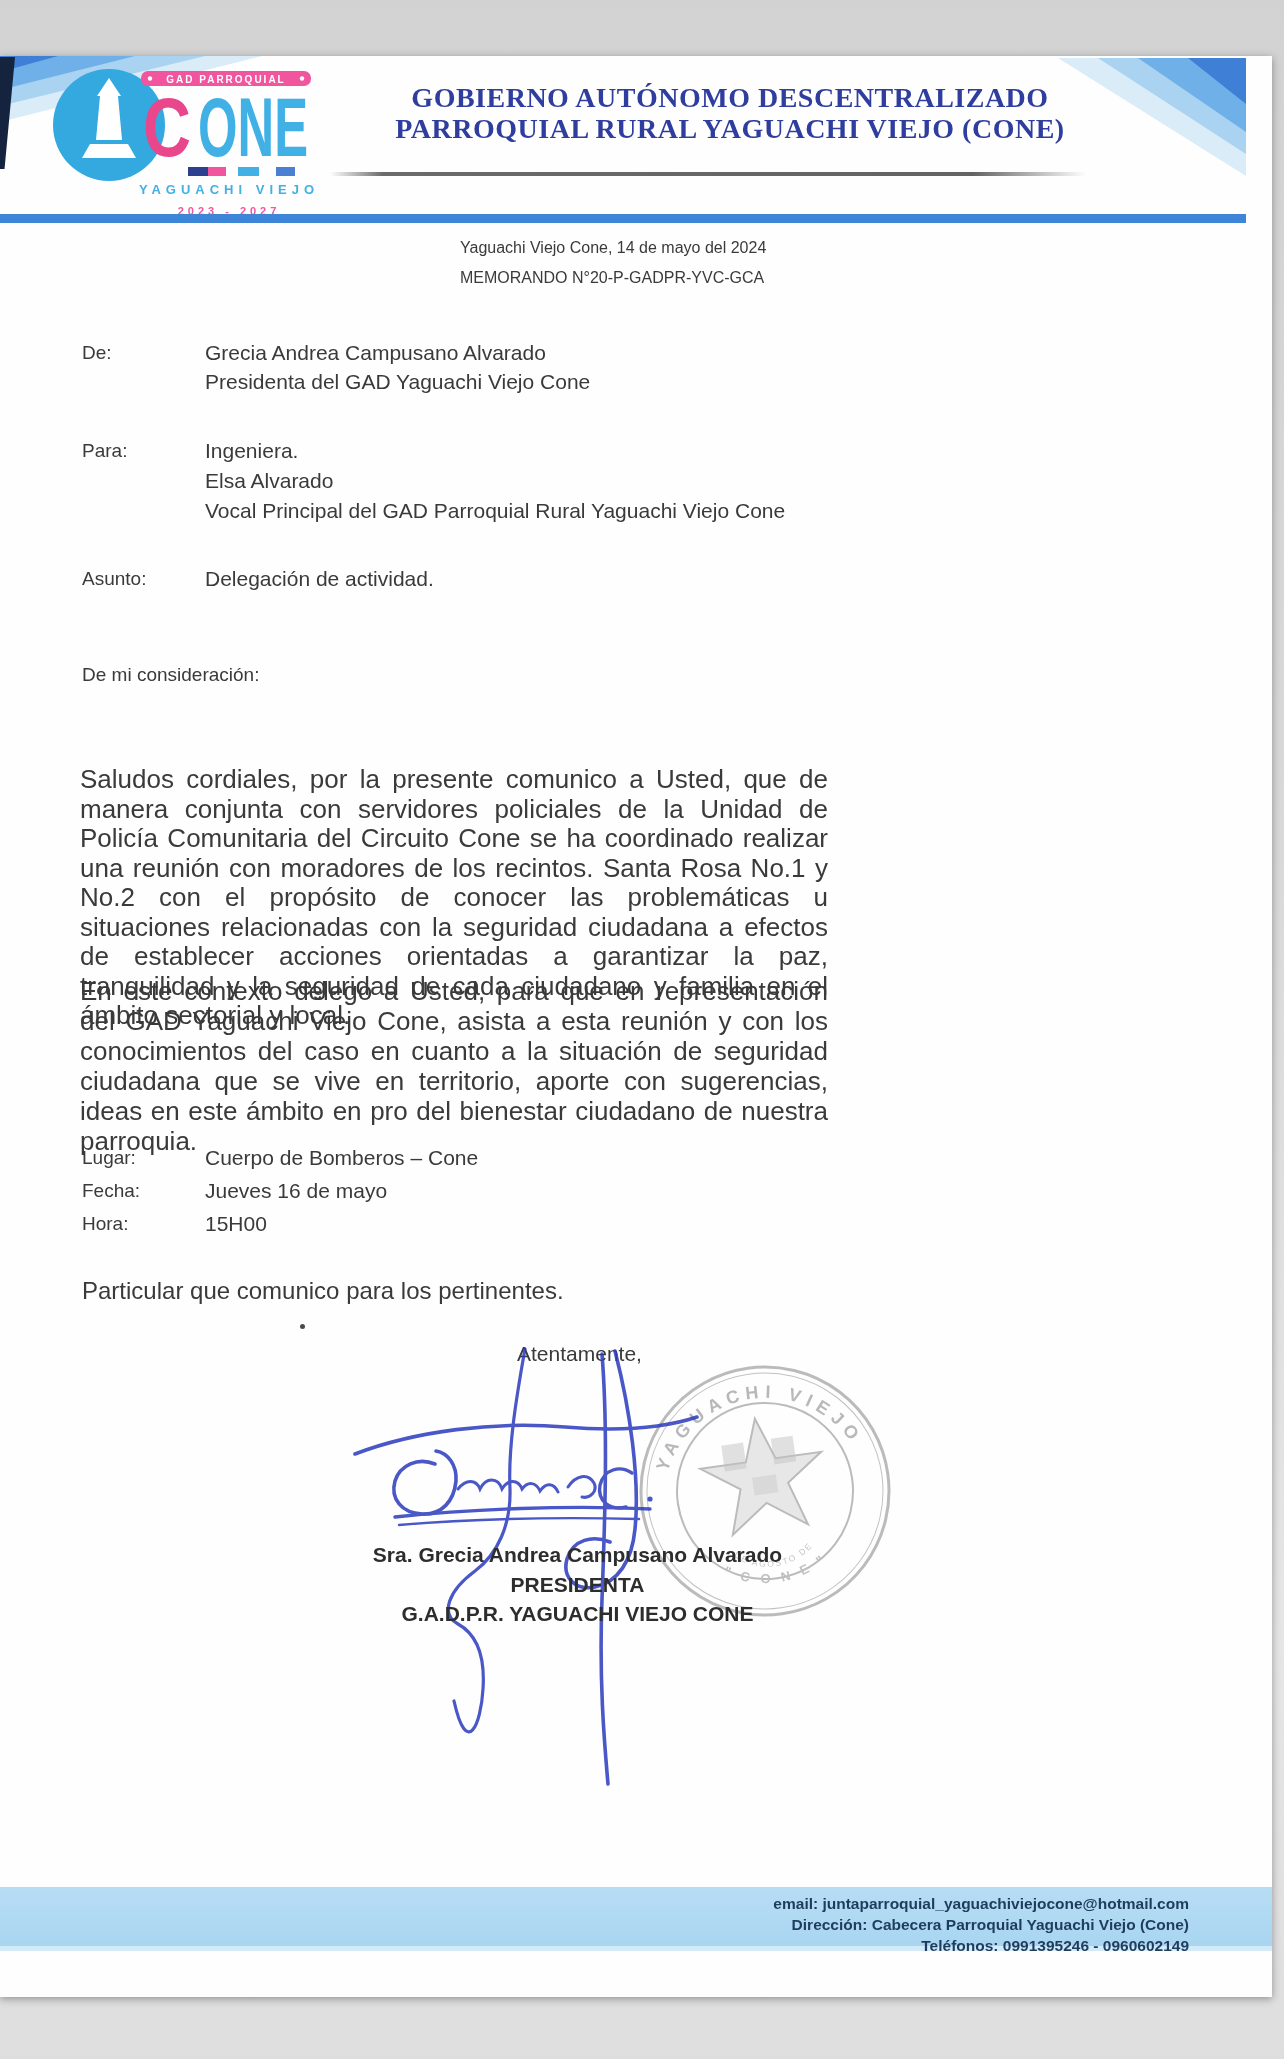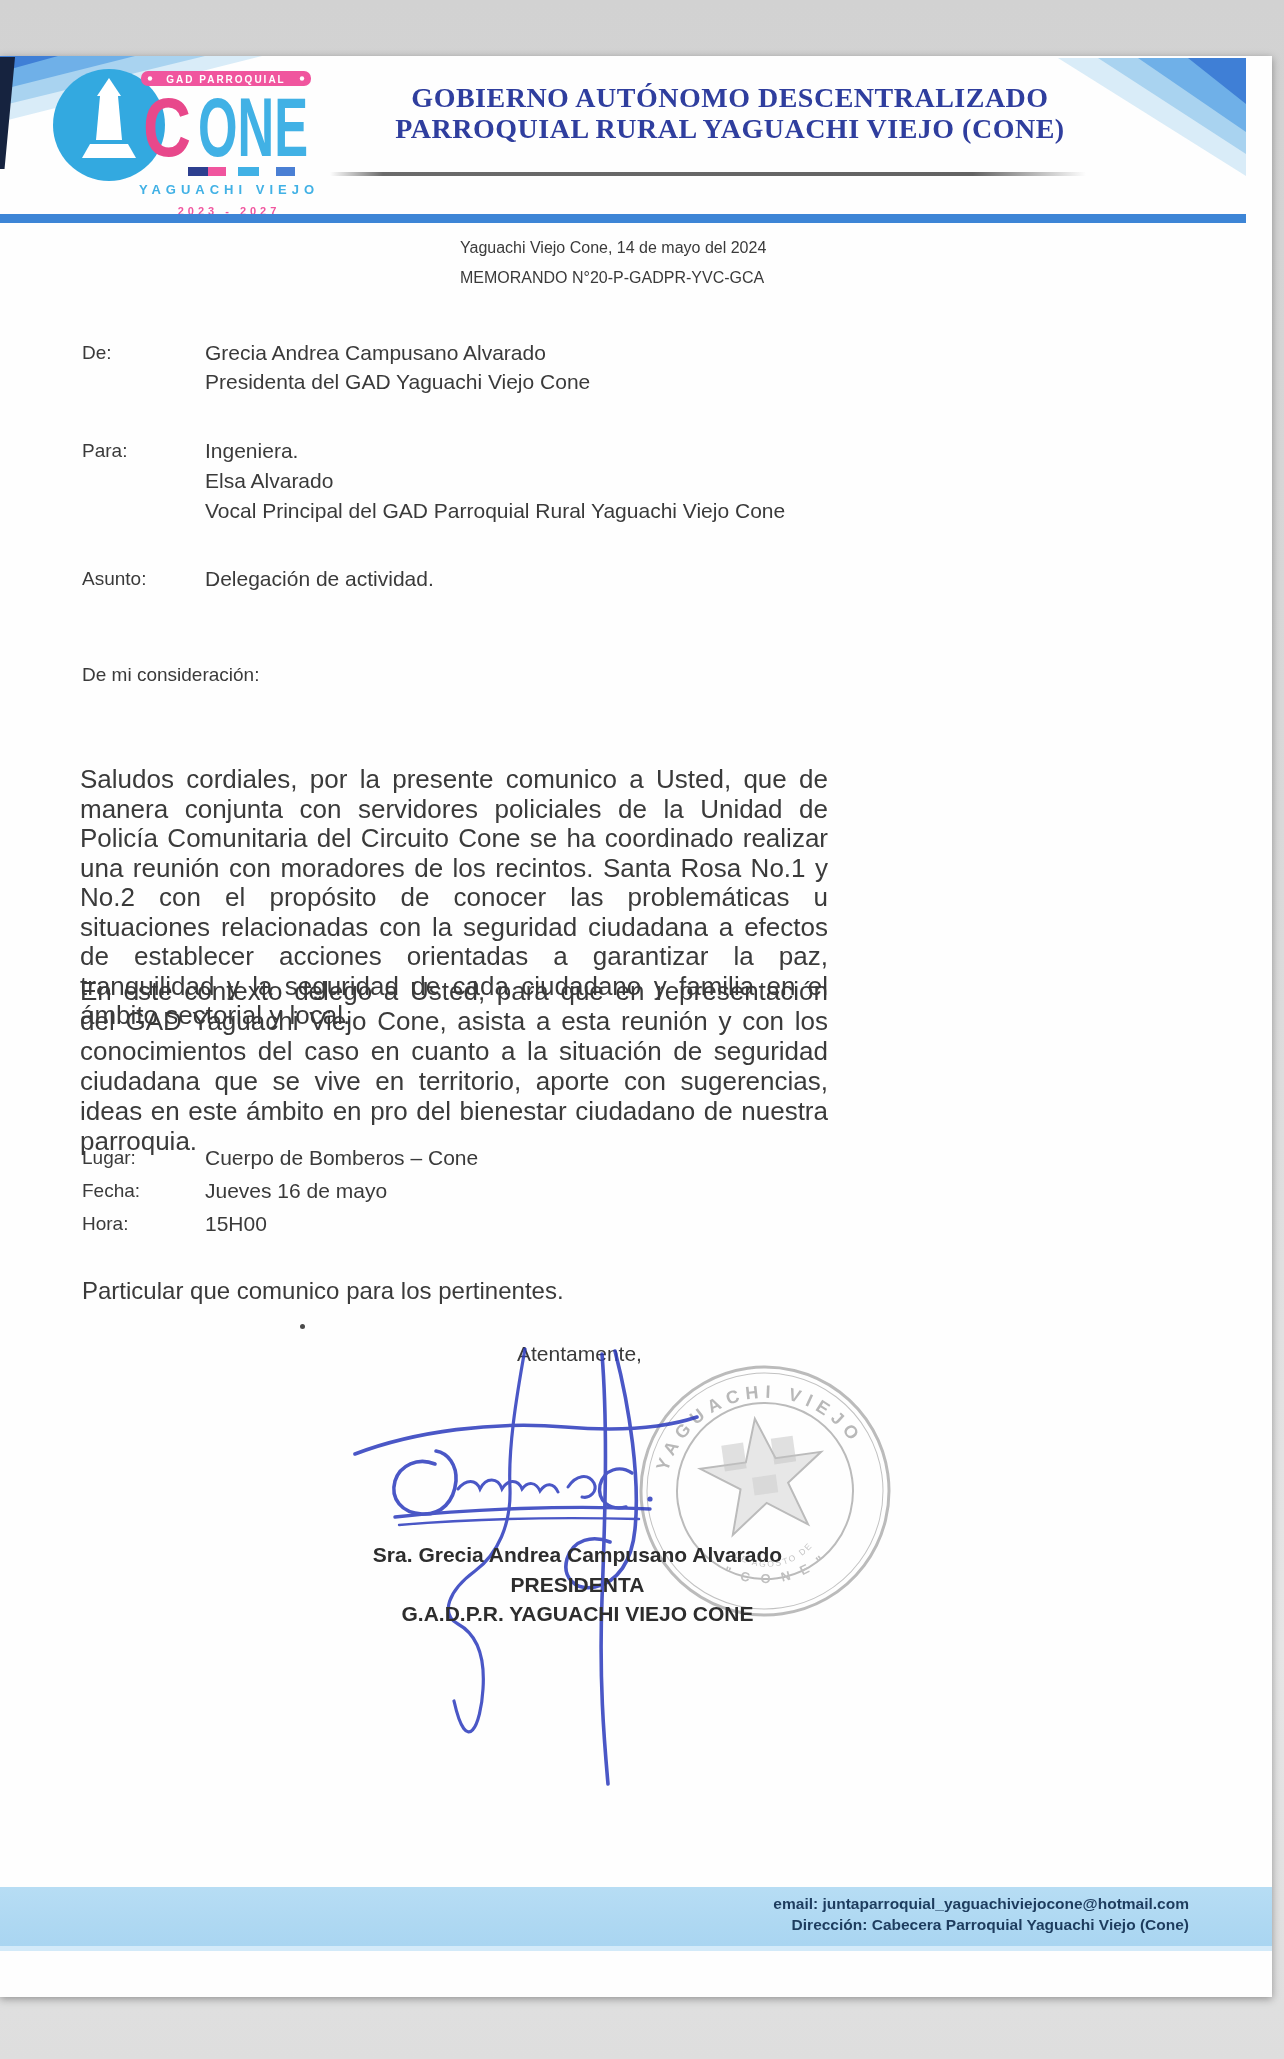--- a/index.html
+++ b/index.html
@@ -180,16 +180,17 @@
 
     <div class="abs name-block">
       <div>Sra. Grecia Andrea Campusano Alvarado</div>
       <div>PRESIDENTA</div>
       <div>G.A.D.P.R. YAGUACHI VIEJO CONE</div>
     </div>
 
     <div class="abs footer">
       <div>email: juntaparroquial_yaguachiviejocone@hotmail.com</div>
       <div>Dirección: Cabecera Parroquial Yaguachi Viejo (Cone)</div>
+      <div>Teléfonos: 0991395246 - 0960602149</div>
     </div>
 
   </div>
 </div>
 
 </body></html>

